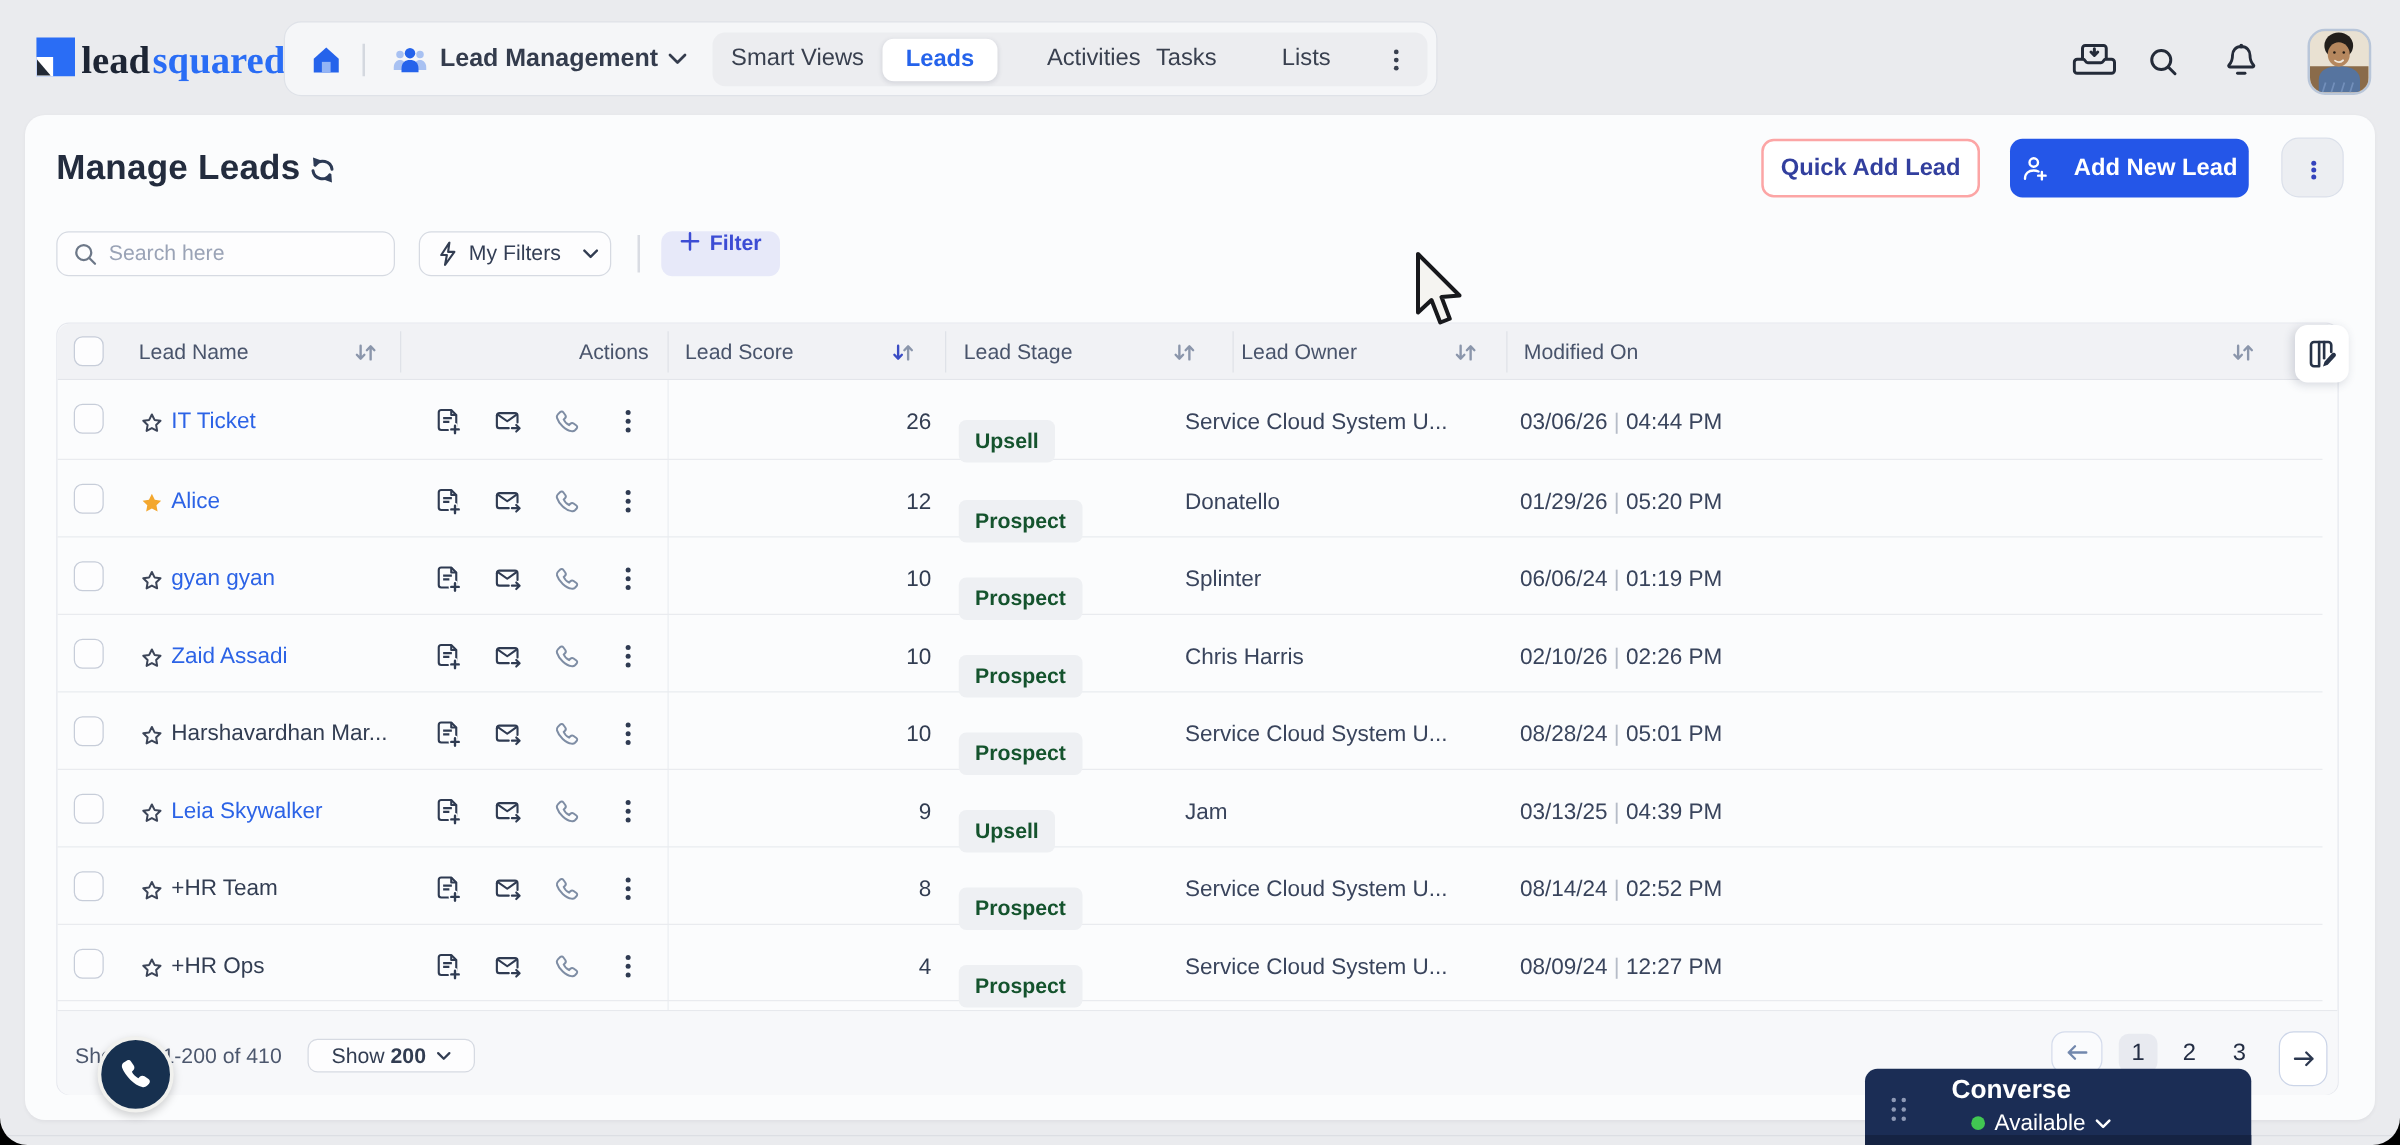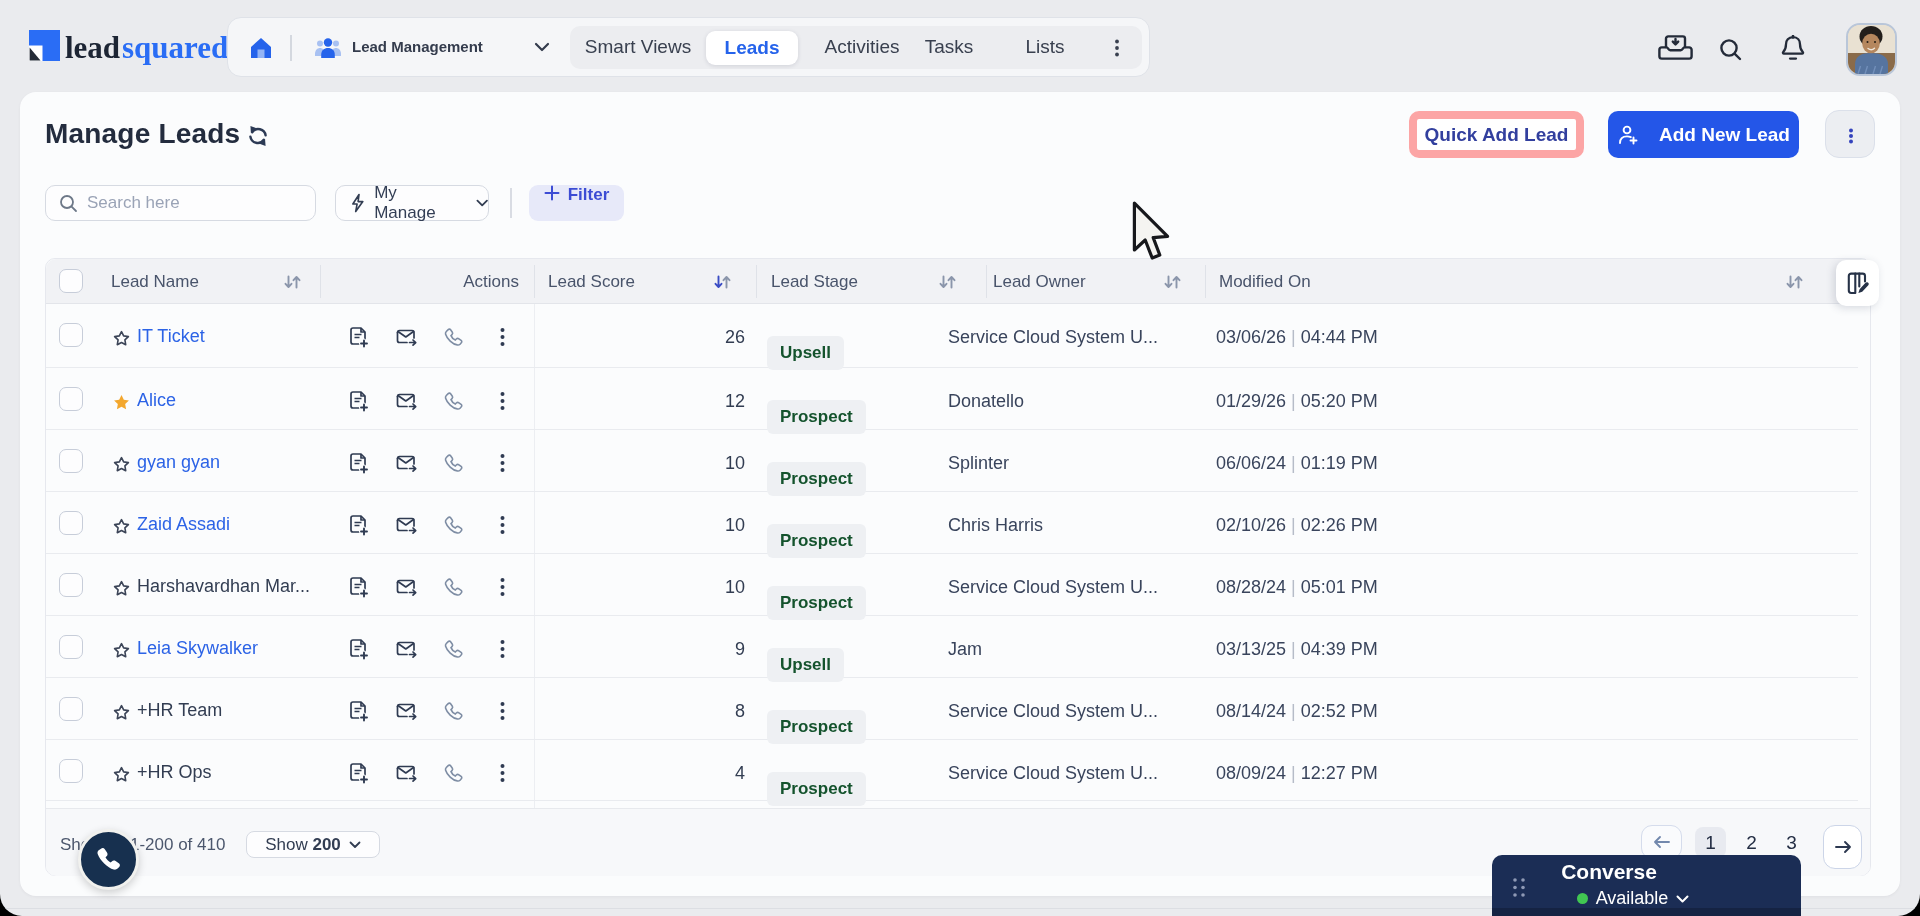--- a/index.html
+++ b/index.html
@@ -17,21 +17,21 @@
   #leadspill { left:478px; top:13px; width:92px; height:34px; background:#fff;
     border-radius:9px; box-shadow:0 1px 4px rgba(40,50,80,.14); text-align:center;
     line-height:34px; font-size:19px; font-weight:700; color:#2563eb; }
   
   #card { left:20px; top:92px; width:1880px; height:804px; background:#fbfcfd;
     border-radius:16px; box-shadow:0 1px 3px rgba(60,70,90,.06); }
   #title { left:25px; top:26px; font-size:28px; font-weight:700; color:#232c3e;
     letter-spacing:.2px; }
   .btn { position:absolute; border-radius:10px; font-weight:600; font-size:19px;
     display:flex; align-items:center; justify-content:center; }
-  #qal { left:1389px; top:19px; width:175px; height:47px; border:8px solid #fca5a5;
+  #qal { left:1389px; top:19px; width:175px; height:47px; border:2px solid #fca5a5;
     color:#323f9e; background:#fff; }
   #anl { left:1588px; top:19px; width:191px; height:47px; background:#2456e8;
     color:#fff; gap:20px; }
   #hdots { left:1805px; top:18px; width:50px; height:48px; background:#eceef2;
     border:1px solid #dbe0ea; border-radius:14px; }
   
   .ctl { position:absolute; background:#fdfdfe; border:1.5px solid #d6dae2;
     border-radius:10px; display:flex; align-items:center; }
   #search { left:25px; top:93px; width:271px; height:36px; gap:9px; padding-left:13px;
     color:#9aa3b6; font-size:17px; }
@@ -85,28 +85,28 @@
     </svg>
     <div class="abs" style="left:62px;top:17px;width:1.5px;height:26px;background:#d4d8df"></div>
     <svg class="abs" style="left:86px;top:20px" width="28" height="20" viewBox="0 0 28 20">
       <circle cx="6" cy="5.5" r="3" fill="#a8c1f2"></circle>
       <path d="M1 16 c0-4 2.5-6 5-6 s5 2 5 6 v2 H1 Z" fill="#a8c1f2"></path>
       <circle cx="22" cy="5.5" r="3" fill="#a8c1f2"></circle>
       <path d="M17 16 c0-4 2.5-6 5-6 s5 2 5 6 v2 H17 Z" fill="#a8c1f2"></path>
       <circle cx="14" cy="4.5" r="4.2" fill="#2563eb"></circle>
       <path d="M7.2 17 c0-5 3-7 6.8-7 s6.8 2 6.8 7 v3 H7.2 Z" fill="#2563eb"></path>
     </svg>
-    <div class="abs" style="left:124px;top:0;height:58px;line-height:58px;font-size:15px;font-weight:600;color:#343c4d">Lead Management</div>
+    <div class="abs" style="left:124px;top:0;height:58px;line-height:58px;font-size:20px;font-weight:600;color:#343c4d">Lead Management</div>
     <svg class="abs" style="left:306px;top:24px" width="16" height="10" viewBox="0 0 16 10">
       <path d="M2 2 L8 8 L14 2" fill="none" stroke="#343c4d" stroke-width="2.2" stroke-linecap="round" stroke-linejoin="round"></path>
     </svg>
     <div class="abs" style="left:342px;top:8px;width:572px;height:43px;background:#ecedf0;border-radius:10px"></div>
     <div class="navtab" style="left:347px;width:126px">Smart Views</div>
     <div class="abs" id="leadspill">Leads</div>
-    <div class="navtab" style="left:584px;width:100px">Activities</div>
+    <div class="navtab" style="left:597px;width:100px">Activities</div>
     <div class="navtab" style="left:671px;width:100px">Tasks</div>
     <div class="navtab" style="left:767px;width:100px">Lists</div>
     <svg class="abs" style="left:886px;top:21px" width="6" height="18" viewBox="0 0 6 18">
       <circle cx="3" cy="2.5" r="1.9" fill="#39404f"></circle>
         <circle cx="3" cy="9" r="1.9" fill="#39404f"></circle>
         <circle cx="3" cy="15.5" r="1.9" fill="#39404f"></circle>
     </svg>
   </div>
   <svg class="abs" style="left:1658px;top:35px" width="35" height="25" viewBox="0 0 35 25">
     <g fill="none" stroke="#242b39" stroke-width="2.4" stroke-linecap="round" stroke-linejoin="round">
@@ -169,21 +169,21 @@
       <svg width="19" height="19" viewBox="0 0 19 19">
         <circle cx="8" cy="8" r="6" fill="none" stroke="#6d7888" stroke-width="1.8"></circle>
         <path d="M12.6 12.6 L17 17" stroke="#6d7888" stroke-width="1.8" stroke-linecap="round"></path>
       </svg>
       <span>Search here</span>
     </div>
     <div class="ctl" id="myf">
       <svg width="16" height="20" viewBox="0 0 16 20">
         <path d="M9.5 1 L3 11 L7.5 11 L6 19 L13.5 8.5 L8.5 8.5 Z" fill="none" stroke="#323d52" stroke-width="1.7" stroke-linejoin="round"></path>
       </svg>
-      <span>My Manage</span>
+      <span>My Filters</span>
       <svg style="margin-left:8px" width="13" height="8" viewBox="0 0 13 8">
         <path d="M1.5 1.5 L6.5 6.5 L11.5 1.5" fill="none" stroke="#323d52" stroke-width="1.9" stroke-linecap="round" stroke-linejoin="round"></path>
       </svg>
     </div>
     <div class="abs" style="left:490px;top:96px;width:1.5px;height:30px;background:#d9dce3"></div>
     <div class="abs" id="fbtn">
       <svg width="16" height="16" viewBox="0 0 16 16">
         <path d="M8 1.5 L8 14.5 M1.5 8 L14.5 8" stroke="#3c4cd4" stroke-width="2" stroke-linecap="round"></path>
       </svg>
       <span>Filter</span>

